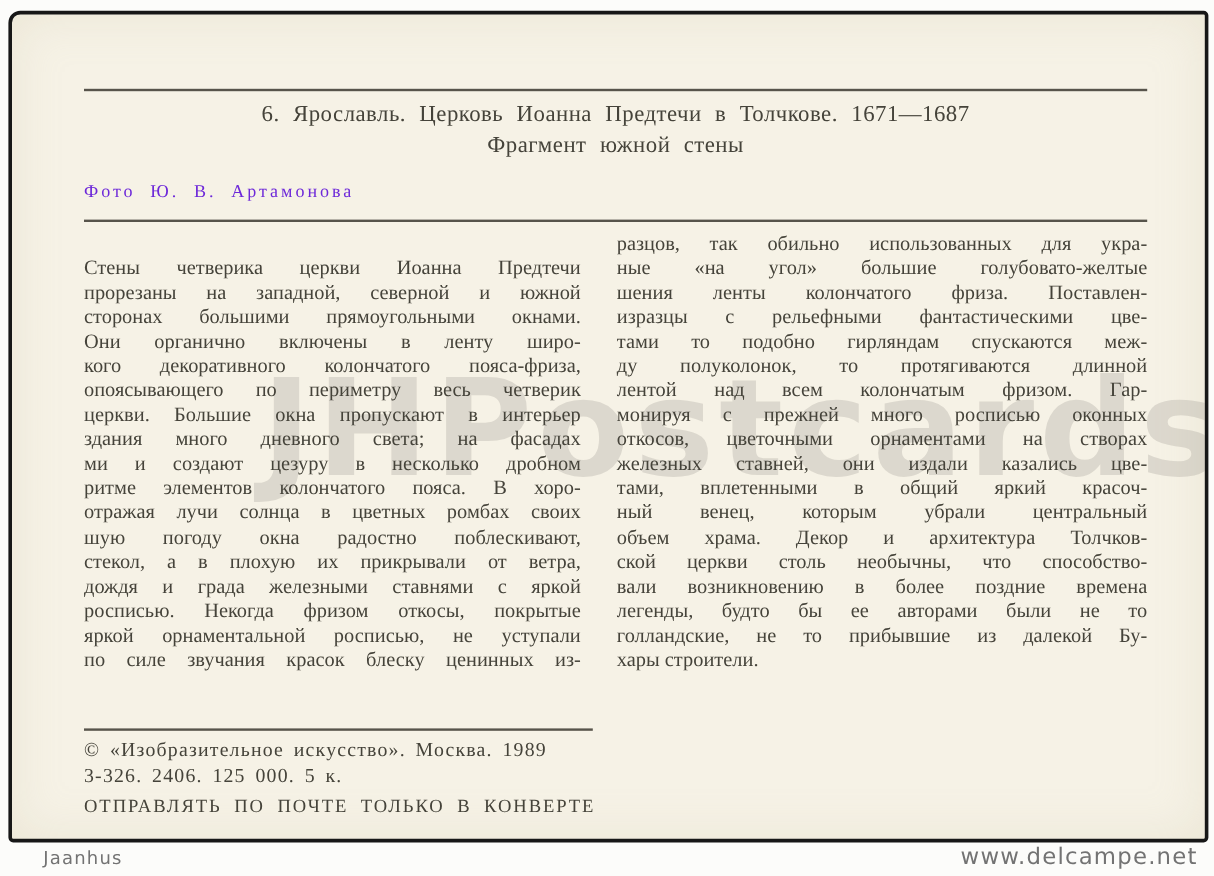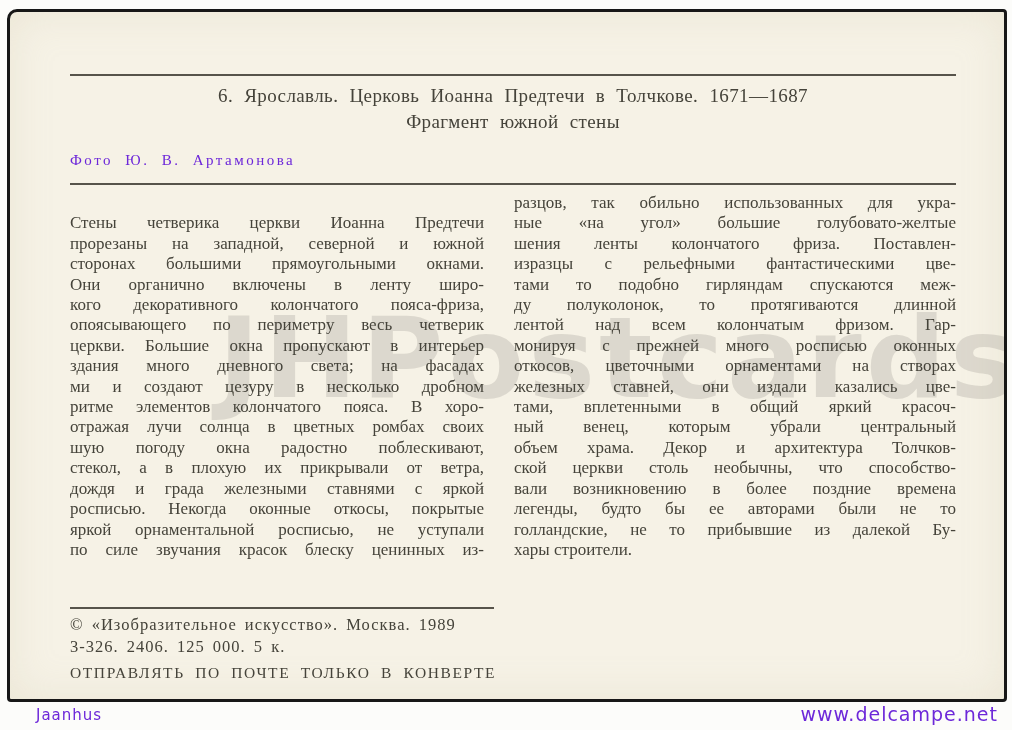--- a/index.html
+++ b/index.html
@@ -43,21 +43,21 @@
   .wm-center{
     position:absolute;left:208px;top:281px;
     font-family:"DejaVu Sans", sans-serif;
     font-size:112px;font-weight:700;letter-spacing:4px;
     color:rgba(118,115,108,.20);
     white-space:nowrap;user-select:none;
   }
   .wm-outside{
     position:absolute;
     font-family:"DejaVu Sans", sans-serif;
-    color:#6d28d9;user-select:none;
+    color:#737373;user-select:none;
   }
   .wm-left{left:36px;top:706px;font-size:15px;letter-spacing:1px;}
   .wm-right{right:14px;top:703px;font-size:19px;letter-spacing:1px;text-align:center;}
 </style>
 </head>
 <body>
 
 <div class="card">
 
   <div class="wm-center">JHPostcards</div>
@@ -82,21 +82,21 @@
         <div class="line">кого декоративного колончатого пояса-фриза,</div>
         <div class="line">опоясывающего по периметру весь четверик</div>
         <div class="line">церкви. Большие окна пропускают в интерьер</div>
         <div class="line">здания много дневного света; на фасадах</div>
         <div class="line">ми и создают цезуру в несколько дробном</div>
         <div class="line">ритме элементов колончатого пояса. В хоро-</div>
         <div class="line">отражая лучи солнца в цветных ромбах своих</div>
         <div class="line">шую погоду окна радостно поблескивают,</div>
         <div class="line">стекол, а в плохую их прикрывали от ветра,</div>
         <div class="line">дождя и града железными ставнями с яркой</div>
-        <div class="line">росписью. Некогда оконные откосы, покрытые</div>
+        <div class="line">росписью. Некогда фризом откосы, покрытые</div>
         <div class="line">яркой орнаментальной росписью, не уступали</div>
         <div class="line">по силе звучания красок блеску ценинных из-</div>
       </div>
     <div class="col col-right">
         <div class="line">разцов, так обильно использованных для укра-</div>
         <div class="line">ные «на угол» большие голубовато-желтые</div>
         <div class="line">шения ленты колончатого фриза. Поставлен-</div>
         <div class="line">изразцы с рельефными фантастическими цве-</div>
         <div class="line">тами то подобно гирляндам спускаются меж-</div>
         <div class="line">ду полуколонок, то протягиваются длинной</div>

